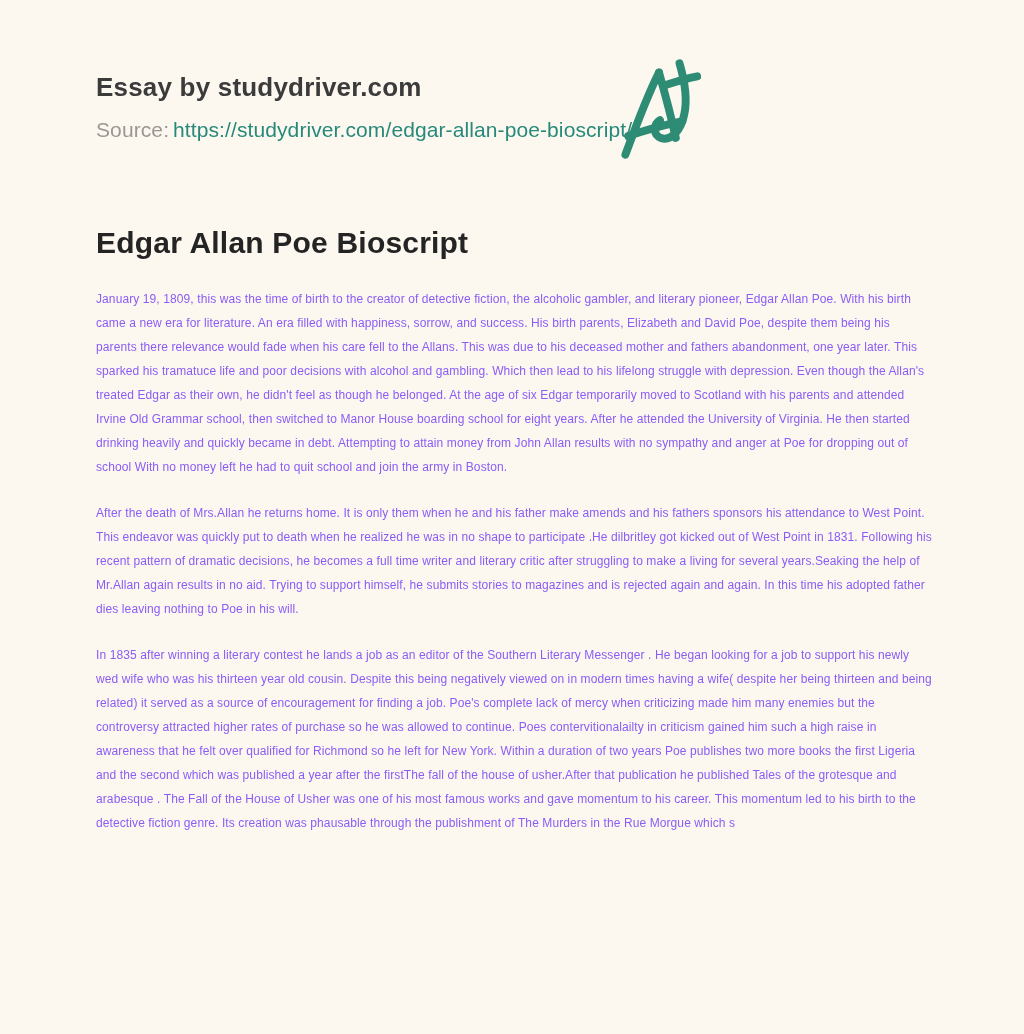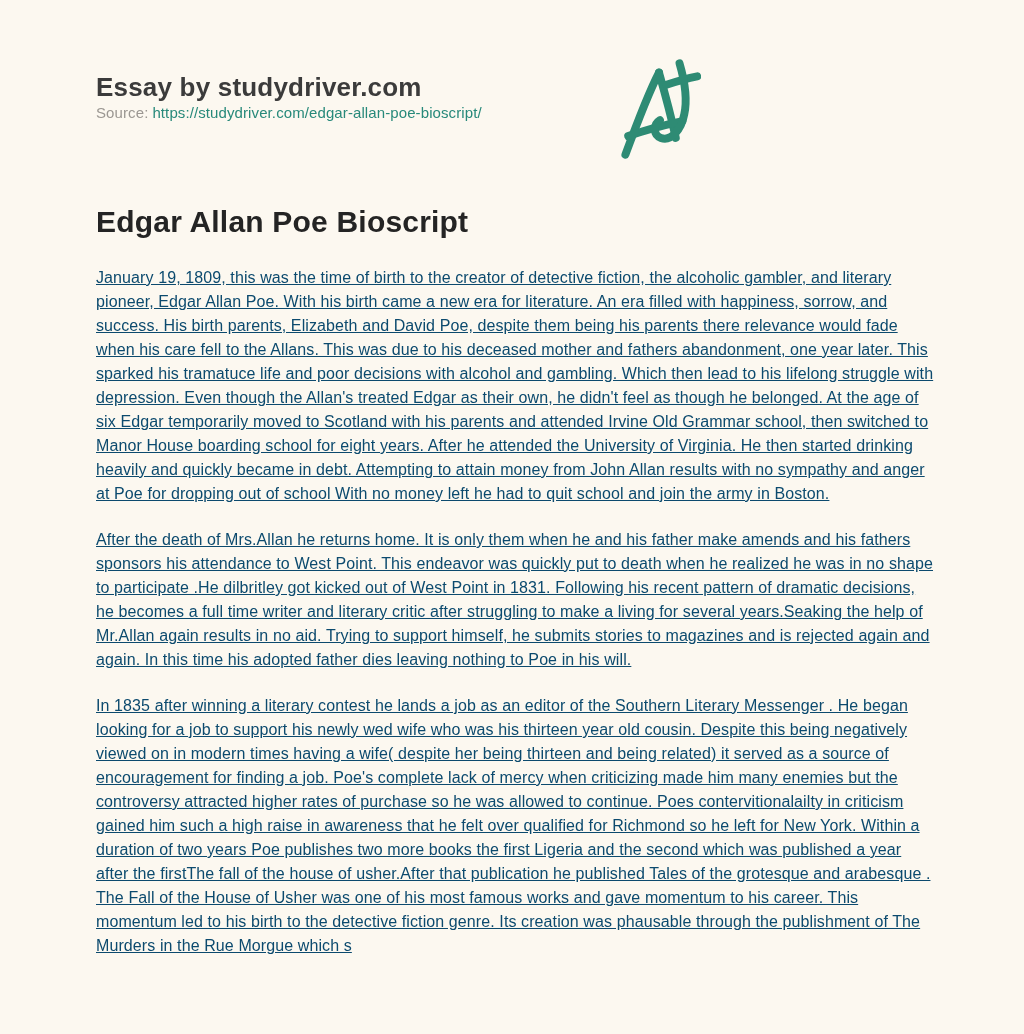--- a/index.html
+++ b/index.html
@@ -20,22 +20,22 @@
     position: relative;
     padding-top: 72px;
   }
   .byline {
     font-size: 26px;
     font-weight: 700;
     color: #3b3b3b;
     letter-spacing: 0.2px;
   }
   .source-line {
-    margin-top: 1px;
-    font-size: 15px;
+    margin-top: 15px;
+    font-size: 21px;
     letter-spacing: 0.1px;
   }
   .source-label {
     color: #9b9792;
     margin-right: 4px;
   }
   .source-link {
     color: #27897a;
     text-decoration: none;
     cursor: pointer;
@@ -52,26 +52,25 @@
     font-size: 30px;
     font-weight: 700;
     color: #242424;
     letter-spacing: 0.2px;
   }
   .doc-body {
     margin-top: 27px;
     width: 838px;
   }
   .doc-body p {
-    font-size: 16px;
+    font-size: 12px;
     line-height: 24px;
-    color: #0c4a6e;
+    color: #8b5cf6;
     letter-spacing: 0.1px;
     margin-bottom: 22px;
-    text-decoration: underline;
   }
 </style>
 </head>
 <body>
 
 <div class="page">
 
   <div class="header">
     <div class="byline">Essay by studydriver.com</div>
 

